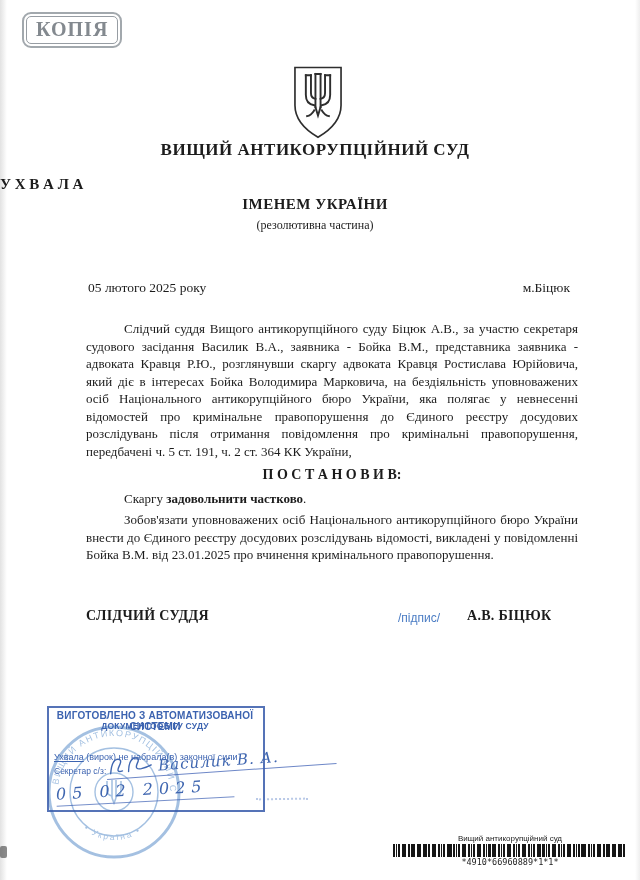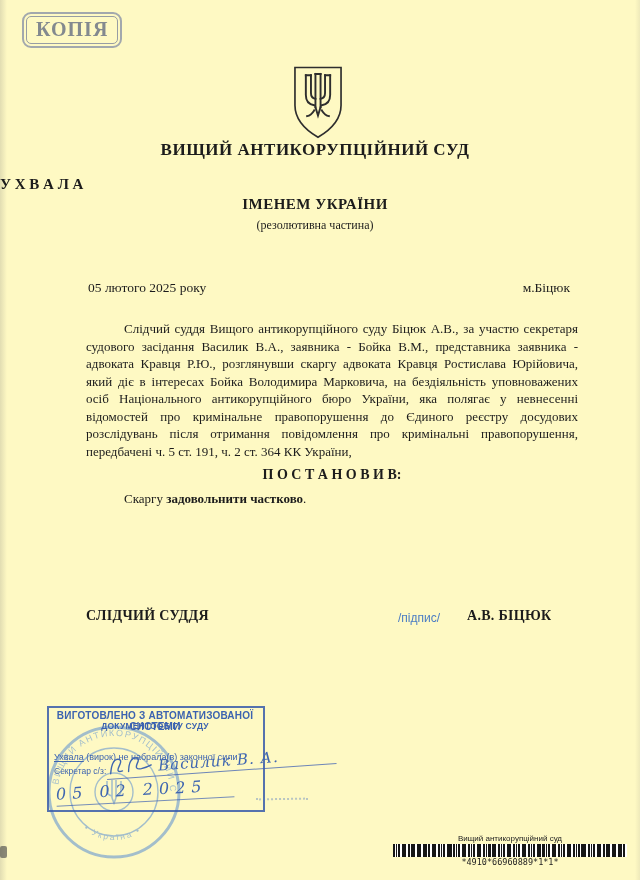--- a/index.html
+++ b/index.html
@@ -1,18 +1,18 @@
 <!DOCTYPE html>
 <html lang="uk"><head>
 <meta charset="utf-8">
 <style>
   html,body{margin:0;padding:0;background:#e8e8e8;}
   .page{
     position:relative;width:640px;height:880px;margin:0 auto;
-    background:#fef9c3;overflow:hidden;
+    background:#ffffff;overflow:hidden;
     font-family:"Liberation Serif",serif;color:#1c1c1c;
   }
   
   .edge-left{position:absolute;left:0;top:0;bottom:0;width:7px;
     background:linear-gradient(90deg,rgba(110,110,110,.20),rgba(110,110,110,0));pointer-events:none;}
   .edge-right{position:absolute;right:0;top:0;bottom:0;width:5px;
     background:linear-gradient(270deg,rgba(120,120,120,.12),rgba(120,120,120,0));pointer-events:none;}
   .speck{position:absolute;left:0;top:846px;width:7px;height:12px;background:#4d4d4d;opacity:.65;border-radius:2px;}
   
   .copy-stamp{
@@ -114,20 +114,21 @@
 
   <div class="dateline">
     <span>05 лютого 2025 року</span>
     <span>м.Біцюк</span>
   </div>
 
   <div class="body-flow">
     <p>Слідчий суддя Вищого антикорупційного суду Біцюк А.В., за участю секретаря судового засідання Василик В.А., заявника - Бойка В.М., представника заявника - адвоката Кравця Р.Ю., розглянувши скаргу адвоката Кравця Ростислава Юрійовича, який діє в інтересах Бойка Володимира Марковича, на бездіяльність уповноважених осіб Національного антикорупційного бюро України, яка полягає у невнесенні відомостей про кримінальне правопорушення до Єдиного реєстру досудових розслідувань після отримання повідомлення про кримінальні правопорушення, передбачені ч. 5 ст. 191, ч. 2 ст. 364 КК України,</p>
     <p class="res-heading">П О С Т А Н О В И В:</p>
     <p class="p-skarha"><span>Скаргу </span><span class="b">задовольнити частково</span><span>.</span></p>
+    <p class="p-zobov">Зобов'язати уповноважених осіб Національного антикорупційного бюро України внести до Єдиного реєстру досудових розслідувань відомості, викладені у повідомленні Бойка В.М. від 23.01.2025 про вчинення кримінального правопорушення.</p>
   </div>
 
   <div class="judge-label">СЛІДЧИЙ СУДДЯ</div>
   <div class="sig-mark">/підпис/</div>
   <div class="judge-name">А.В. БІЦЮК</div>
 
 
   <div class="stamp-cluster">
 
     <svg class="seal" viewBox="0 0 140 140">

